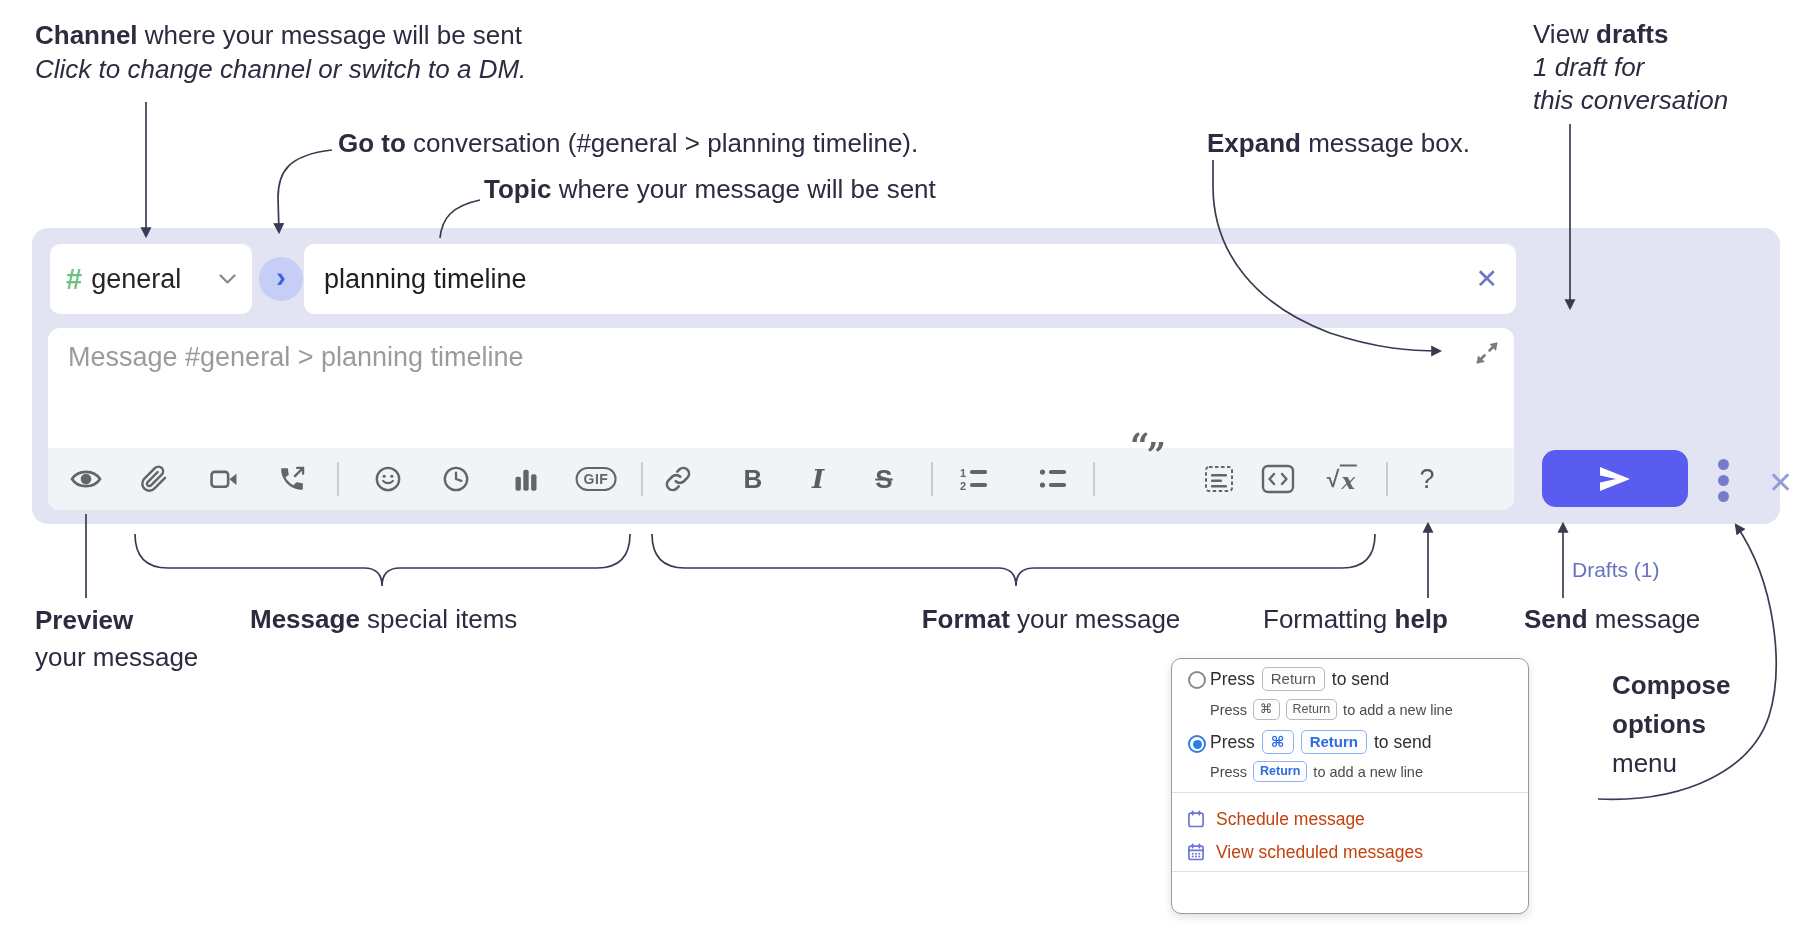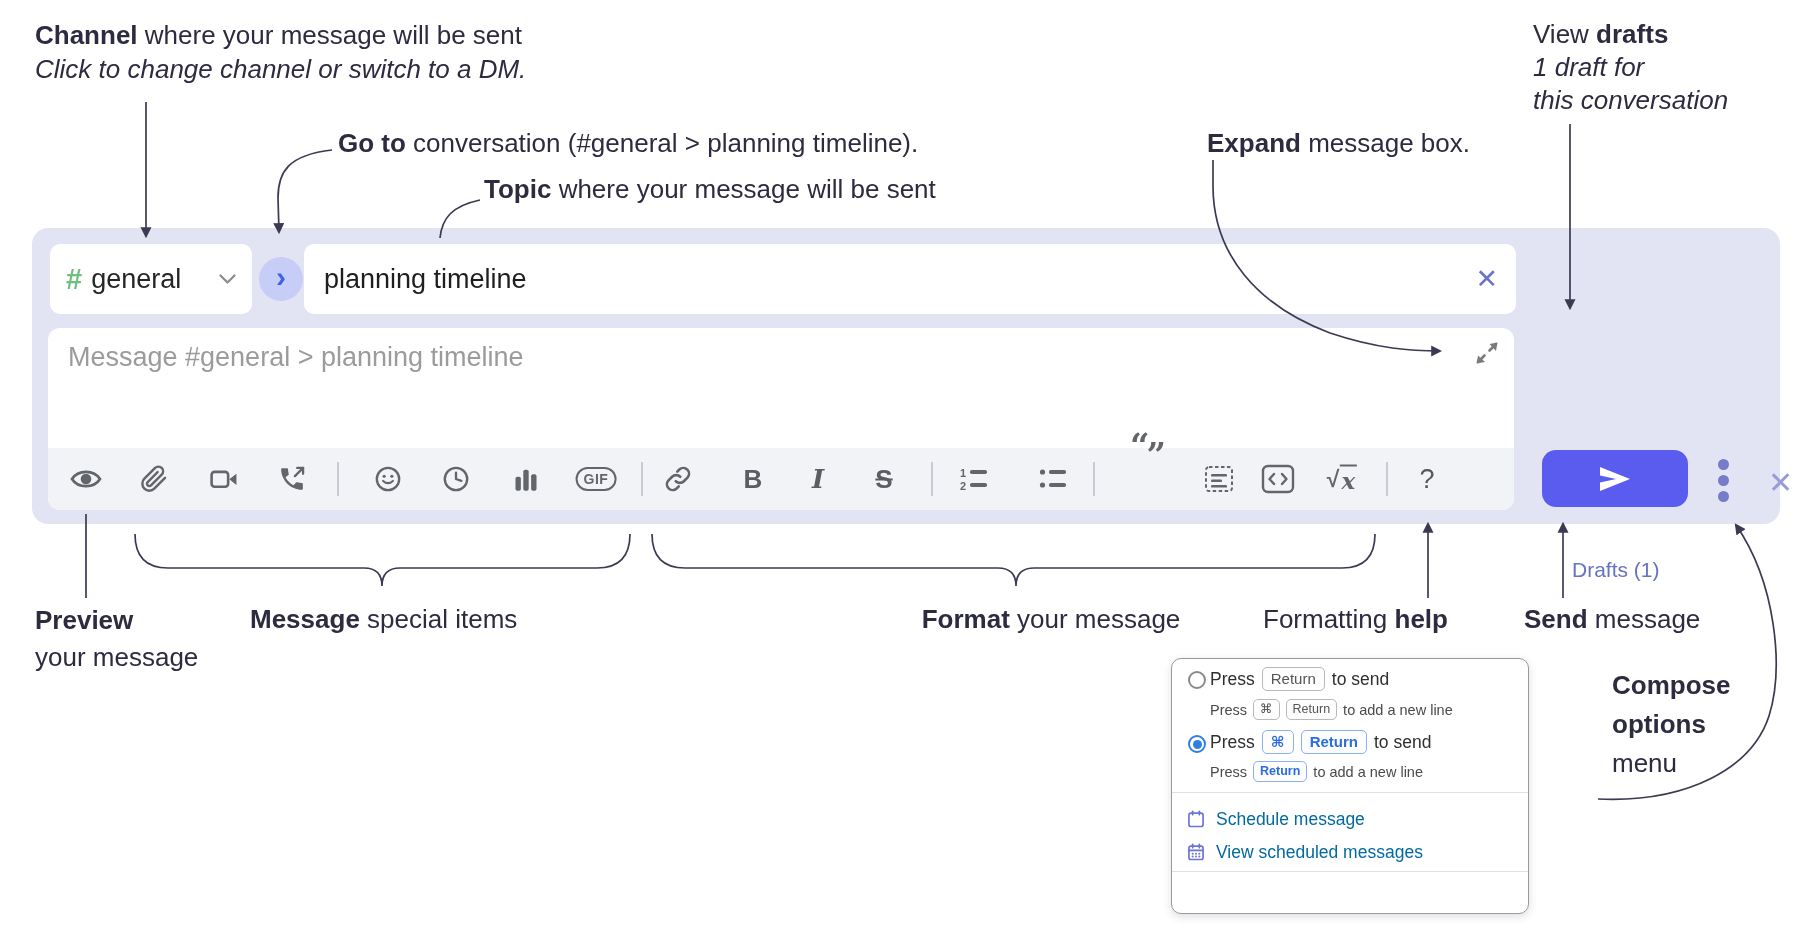--- a/index.html
+++ b/index.html
@@ -58,21 +58,21 @@
   .radio.off{border:2px solid #8a8a8a;background:#fff;}
   .radio.on{border:2px solid #2f7fe0;background:#fff;}
   .radio.on::after{content:"";position:absolute;left:2.5px;top:2.5px;width:9px;height:9px;border-radius:50%;background:#2f7fe0;}
   .mline{position:absolute;left:38px;font-size:17.5px;color:#2f2f2f;white-space:nowrap;display:flex;align-items:center;gap:7px;}
   .sline{position:absolute;left:38px;font-size:14.5px;color:#4a4a4a;white-space:nowrap;display:flex;align-items:center;gap:6px;}
   .kbd{display:inline-block;border:1px solid #b9b9b9;border-radius:5px;background:#fdfdfd;padding:0 8px;
        font-size:15px;color:#555;line-height:22px;}
   .kbd.small{font-size:12.5px;line-height:19px;padding:0 6px;}
   .kbd.blue{border-color:#8db1f7;color:#2b6ce0;font-weight:700;}
   .msep{position:absolute;left:0;right:0;height:1px;background:#e0e0e0;}
-  .mitem{position:absolute;left:14px;height:30px;display:flex;align-items:center;gap:10px;font-size:17.5px;color:#0369a1;
+  .mitem{position:absolute;left:14px;height:30px;display:flex;align-items:center;gap:10px;font-size:17.5px;color:#c2410c;
          white-space:nowrap;cursor:pointer;}
   
   #overlay{position:absolute;left:0;top:0;z-index:6;pointer-events:none;}
 </style>
 </head>
 <body>
 
 <div id="stage">
 
   <div class="ann" style="left:35px;top:18px;">

